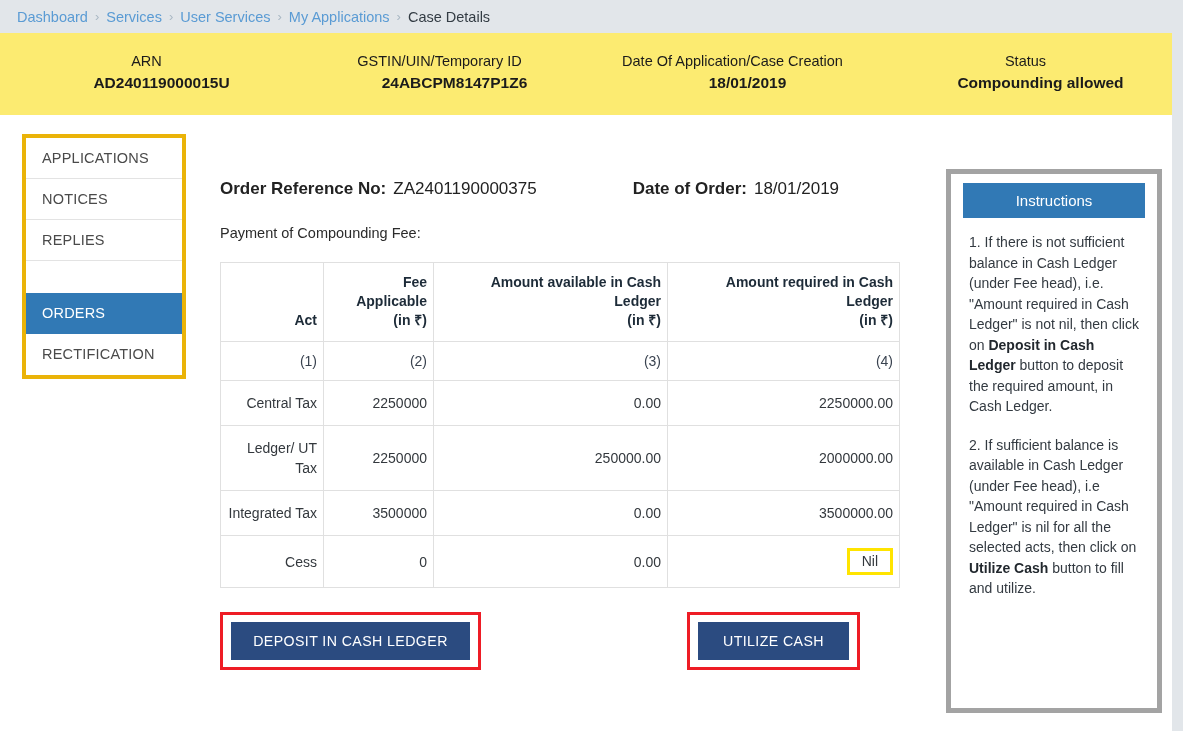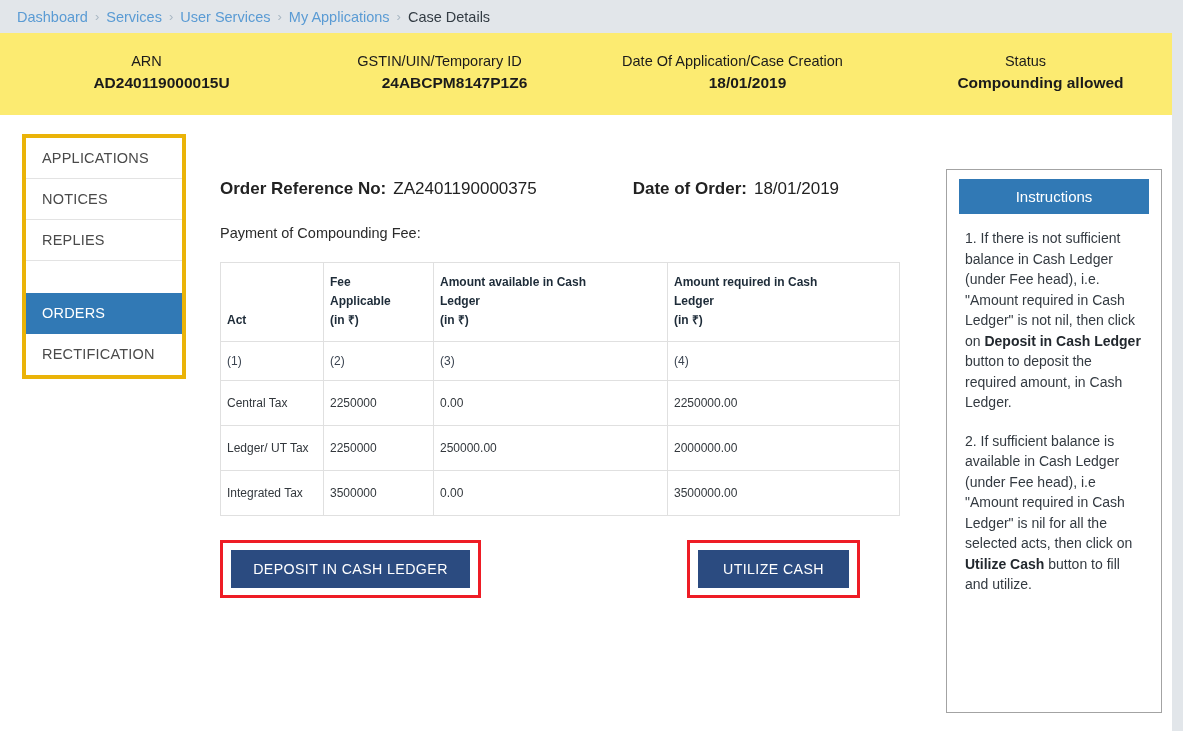--- a/index.html
+++ b/index.html
@@ -151,23 +151,23 @@
   
   .fee-table {
     margin-top: 21px;
     width: 679px;
     border-collapse: collapse;
     background: #ffffff;
     table-layout: fixed;
   }
   .fee-table th, .fee-table td {
     border: 1px solid #e0e0e0;
-    text-align: left;
+    text-align: right;
     color: #33383d;
-    font-size: 12px;
+    font-size: 14px;
   }
   .fee-table th {
     font-weight: bold;
     color: #1d2b38;
     vertical-align: bottom;
     padding: 10px 6px 11px;
     line-height: 19px;
   }
   .fee-table th.act-head { vertical-align: bottom; }
   .fee-table td {
@@ -219,21 +219,21 @@
   .btn-wrap.deposit .gst-btn { width: 239px; }
   .btn-wrap.utilize .gst-btn { width: 151px; }
 
   
   .instructions {
     position: absolute;
     top: 54px;
     left: 946px;
     width: 216px;
     height: 544px;
-    border: 1px solid #a3a3a3;
+    border: 5px solid #a3a3a3;
     background: #ffffff;
     padding: 9px 10px 10px;
   }
   .instr-head {
     background: #3179b5;
     color: #ffffff;
     text-align: center;
     font-size: 15px;
     padding: 9px 4px;
     margin: 0 2px;
@@ -352,20 +352,28 @@
             <td>2250000</td>
             <td>250000.00</td>
             <td>2000000.00</td>
           </tr>
           <tr>
             <td>Integrated Tax</td>
             <td>3500000</td>
             <td>0.00</td>
             <td>3500000.00</td>
           </tr>
+          <tr>
+            <td>Cess</td>
+            <td>0</td>
+            <td>0.00</td>
+            <td>
+              <span class="nil-highlight">Nil</span>
+            </td>
+          </tr>
         </tbody>
       </table>
 
       <div class="actions">
         <div class="btn-wrap deposit">
           <button class="gst-btn">DEPOSIT IN CASH LEDGER</button>
         </div>
         <div class="btn-wrap utilize">
           <button class="gst-btn">UTILIZE CASH</button>
         </div>

